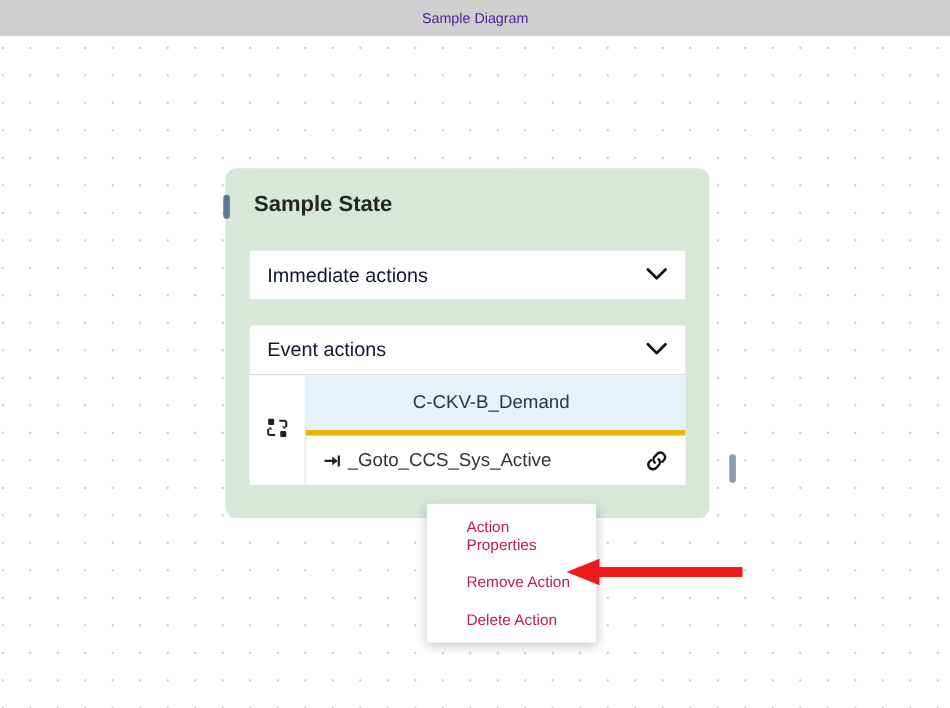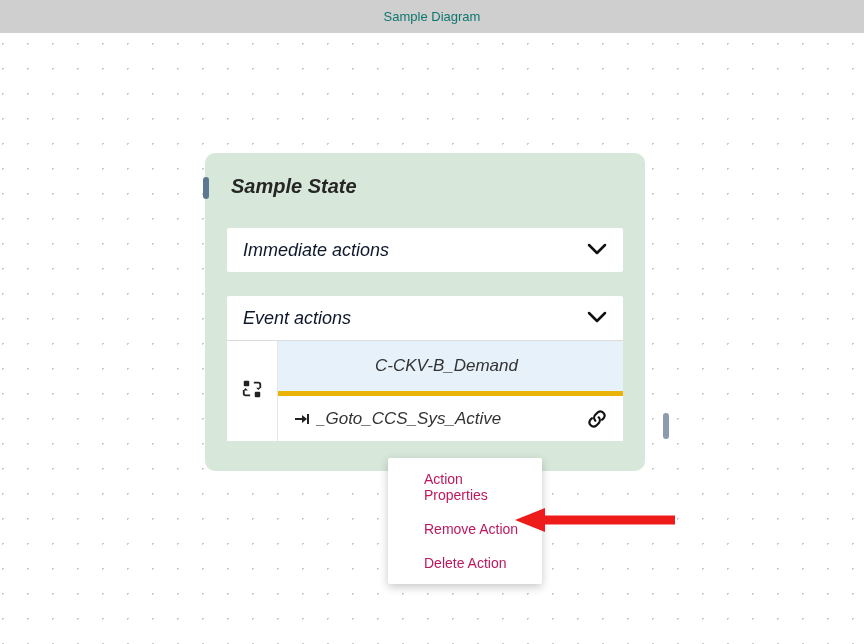--- a/index.html
+++ b/index.html
@@ -13,42 +13,41 @@
     position: relative;
     background: #fff;
   }
   .titlebar {
     height: 33px;
     background: #cfcfcf;
     display: flex;
     align-items: center;
     justify-content: center;
     font-size: 13px;
-    color: #0f766e;
+    color: #4c1d95;
   }
   .canvas {
     position: absolute;
     left: 0;
     top: 33px;
     width: 864px;
     height: 611px;
     background-color: #fff;
     background-image: radial-gradient(circle, #c9c9c9 1px, transparent 1px);
     background-size: 25px 25px;
     background-position: 15px 23px;
   }
   .state-card {
     position: absolute;
     left: 205px;
     top: 120px;
     width: 440px;
     background: #d7e8da;
     border-radius: 10px;
     padding: 20px 22px 30px 22px;
-    font-style: italic;
   }
   .state-accent {
     position: absolute;
     left: -2px;
     top: 24px;
     width: 6px;
     height: 22px;
     background: #5c7892;
     border-radius: 3px;
   }

